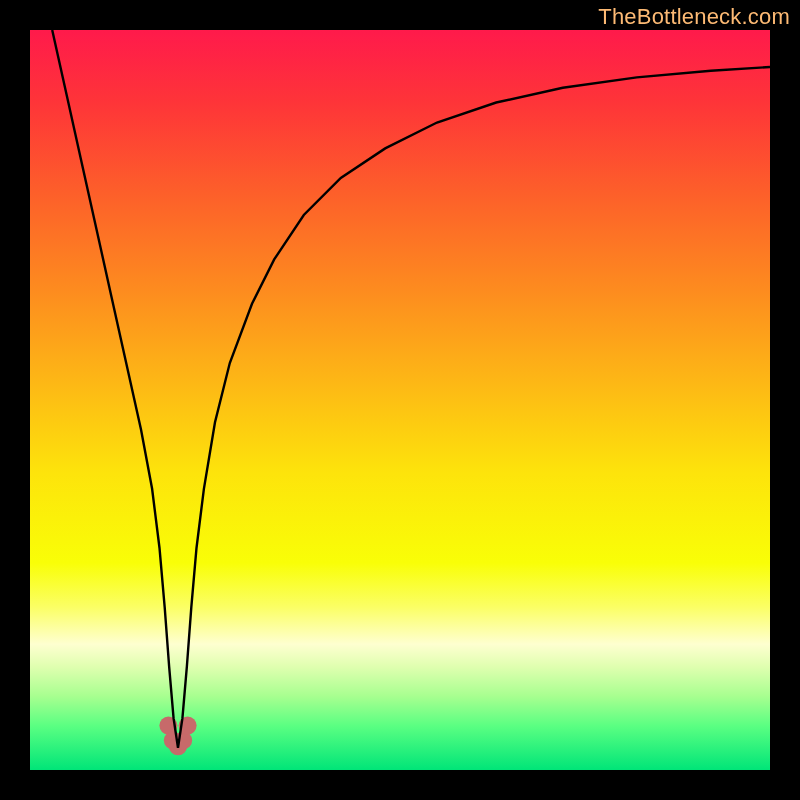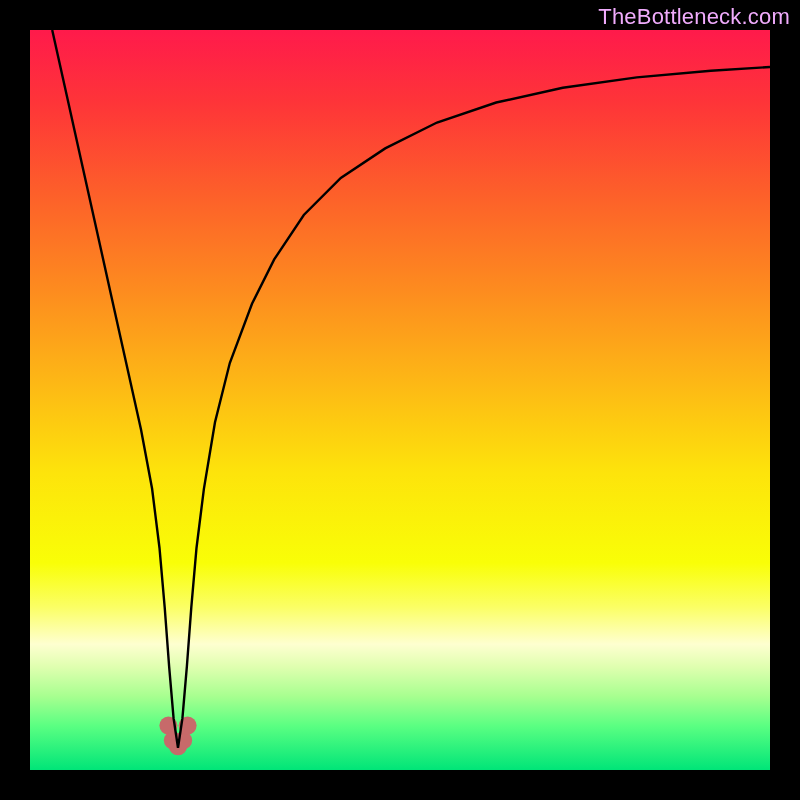--- a/index.html
+++ b/index.html
@@ -23,21 +23,21 @@
     position: absolute;
     left: 30px;
     top: 30px;
     width: 740px;
     height: 740px;
   }
   .watermark {
     position: absolute;
     top: 4px;
     right: 10px;
-    color: #f0abfc;
+    color: #fdba74;
     font-size: 22px;
     font-weight: 500;
     letter-spacing: 0.2px;
   }
   svg { display: block; }
 </style>
 </head>
 <body>
 
 <div class="frame">

